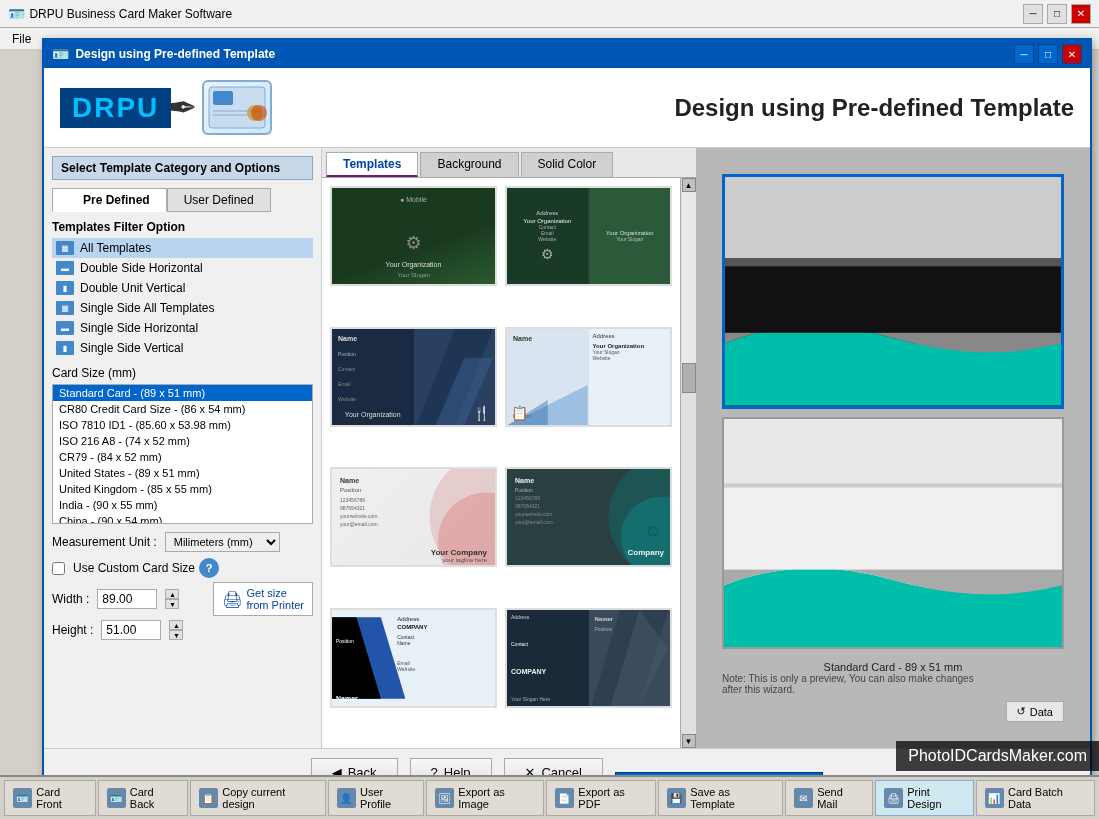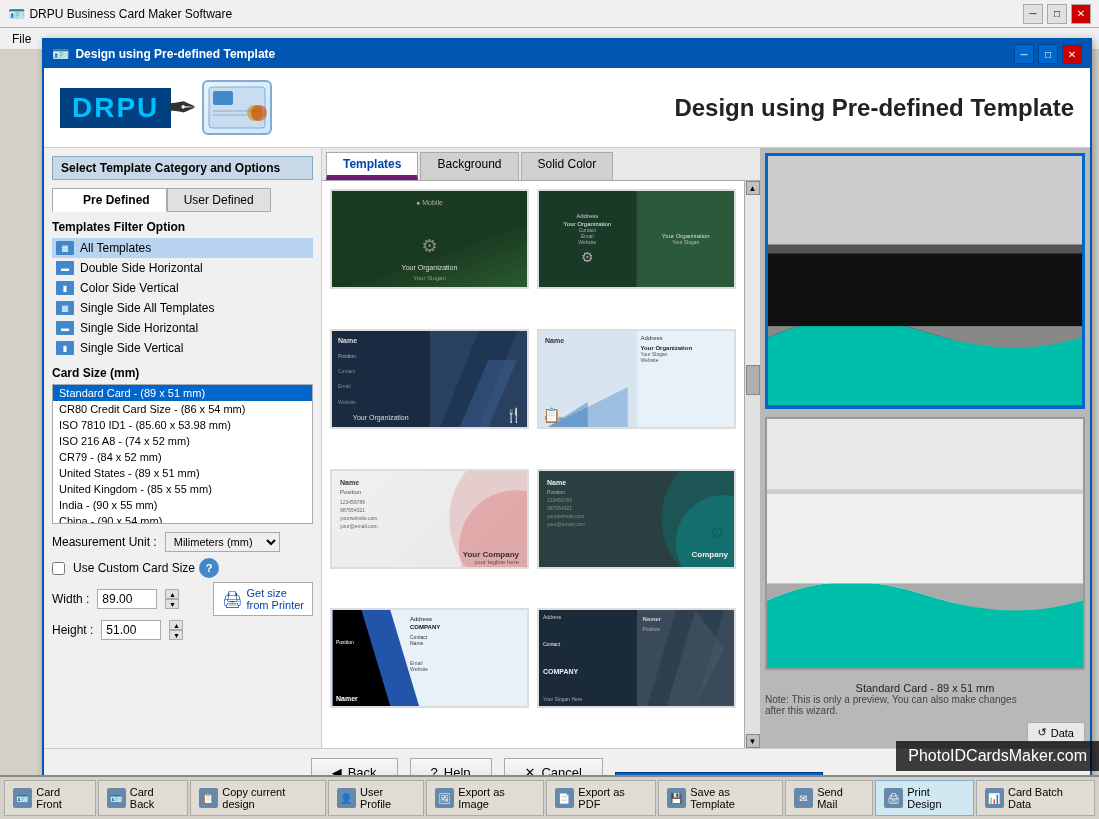--- a/index.html
+++ b/index.html
@@ -171,21 +171,20 @@
       display: flex;
       align-items: center;
       justify-content: center;
     }
 
     
     .card-size-label {
       font-size: 12px;
       margin-top: 8px;
       margin-bottom: 4px;
-      font-weight: bold;
     }
     .card-size-list {
       border: 1px solid #aaa;
       background: white;
       height: 140px;
       overflow-y: auto;
       font-size: 11px;
     }
     .card-size-item {
       padding: 2px 6px;
@@ -292,21 +291,21 @@
       border: 1px solid #aaa;
       border-bottom: none;
       background: #d0d0d0;
       cursor: pointer;
       font-size: 12px;
     }
     .tmpl-tab.active {
       background: white;
       color: #0044aa;
       font-weight: bold;
-      border-bottom: 5px solid #701a75;
+      border-bottom: 2px solid #701a75;
     }
 
     
     .template-grid {
       flex: 1;
       overflow-y: auto;
       padding: 8px;
       display: grid;
       grid-template-columns: repeat(2, 1fr);
       gap: 8px;
@@ -406,24 +405,24 @@
       background: rgba(0,0,0,0.75);
       color: white;
       padding: 6px 12px;
       font-size: 16px;
       font-weight: normal;
     }
 
     .preview-area {
       display: flex;
       flex-direction: column;
-      width: 330px;
+      width: 394px;
       flex-shrink: 0;
       background: #b8b8b8;
-      padding: 5px;
+      padding: 26px;
       gap: 8px;
     }
     .preview-top {
       flex: 1;
       border: 3px solid #0066cc;
       background: white;
       overflow: hidden;
       min-height: 220px;
     }
     .preview-bottom {
@@ -519,21 +518,21 @@
           <div class="filter-item">
             <div class="filter-icon">
                 <span style="color:white;font-size:8px;">▬</span>
               </div>
             <span>Double Side Horizontal</span>
           </div>
           <div class="filter-item">
             <div class="filter-icon">
                 <span style="color:white;font-size:8px;">▮</span>
               </div>
-            <span>Color Side Vertical</span>
+            <span>Double Unit Vertical</span>
           </div>
           <div class="filter-item">
             <div class="filter-icon">
                 <span style="color:white;font-size:8px;">▦</span>
               </div>
             <span>Single Side All Templates</span>
           </div>
           <div class="filter-item">
             <div class="filter-icon">
                 <span style="color:white;font-size:8px;">▬</span>

